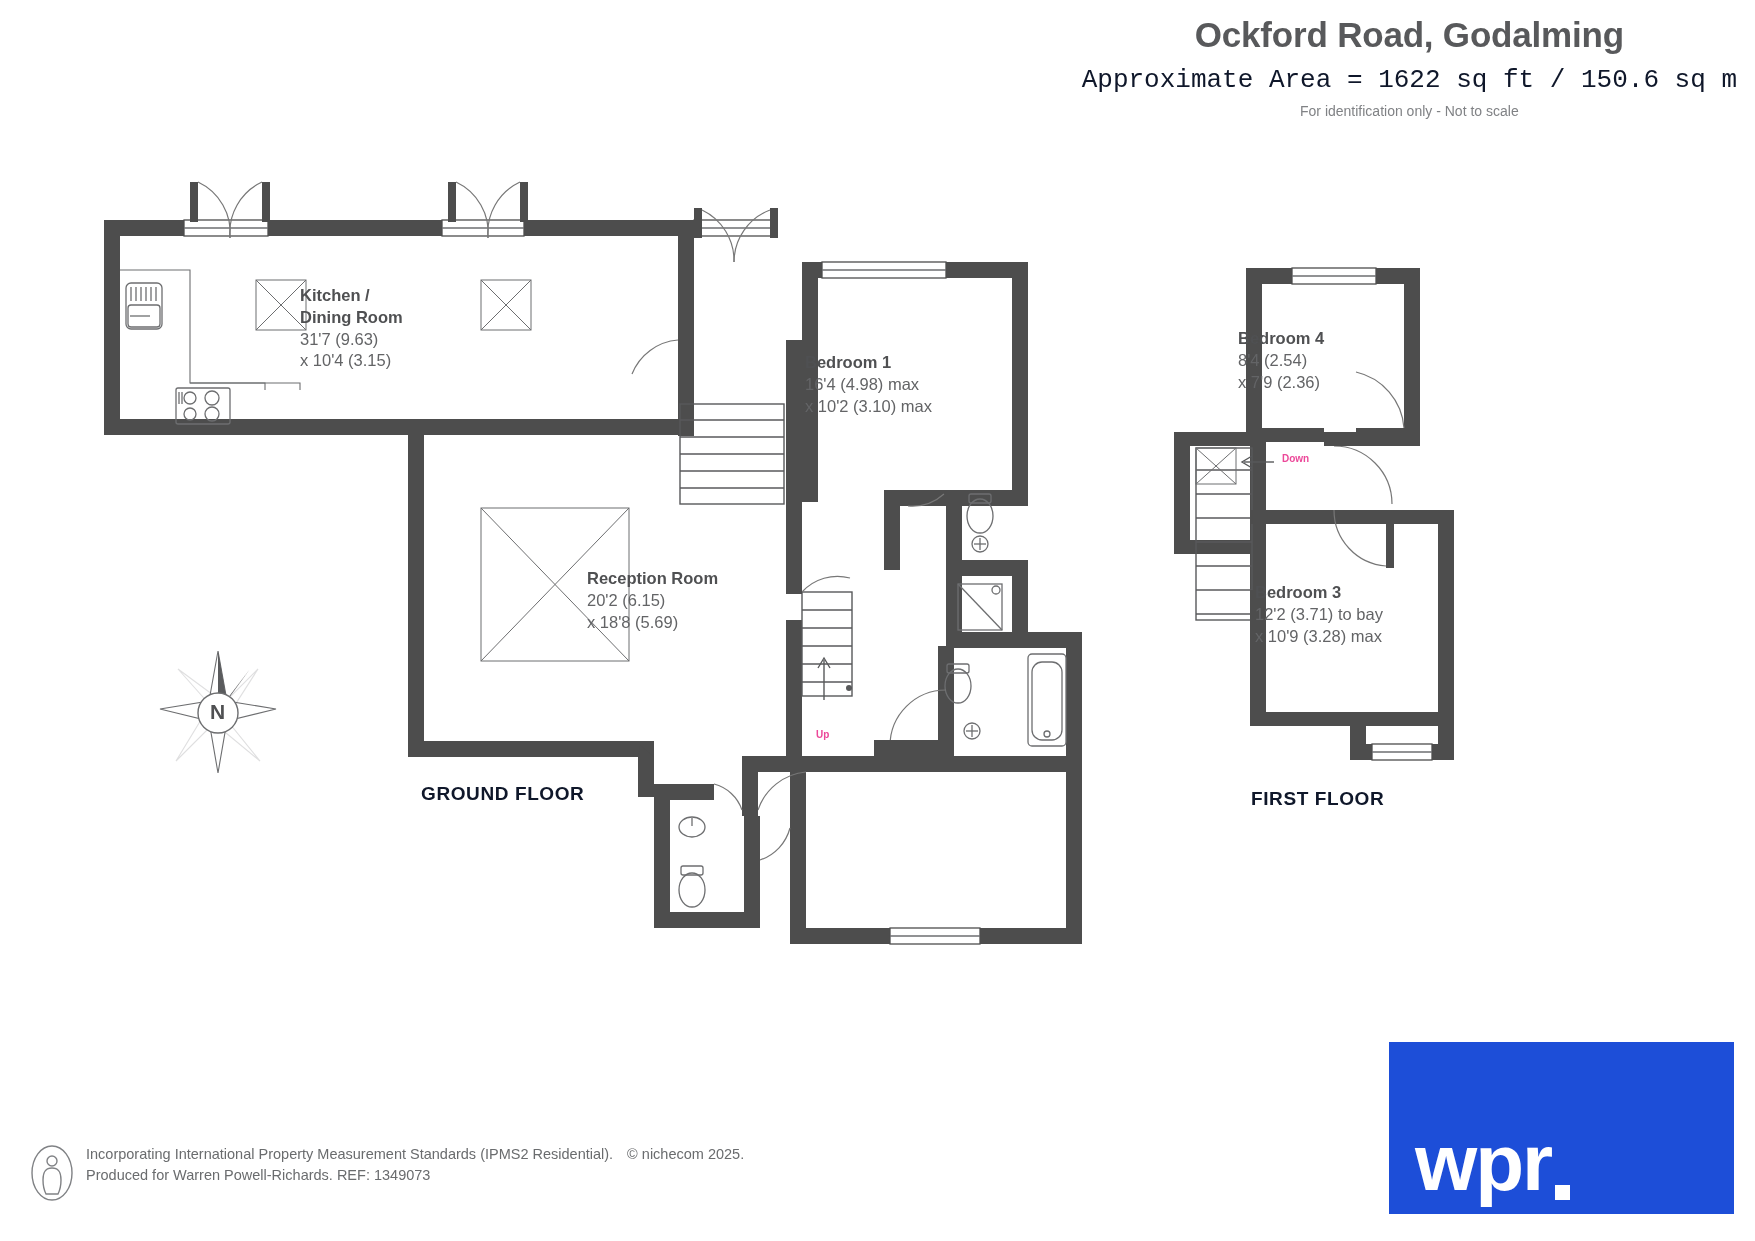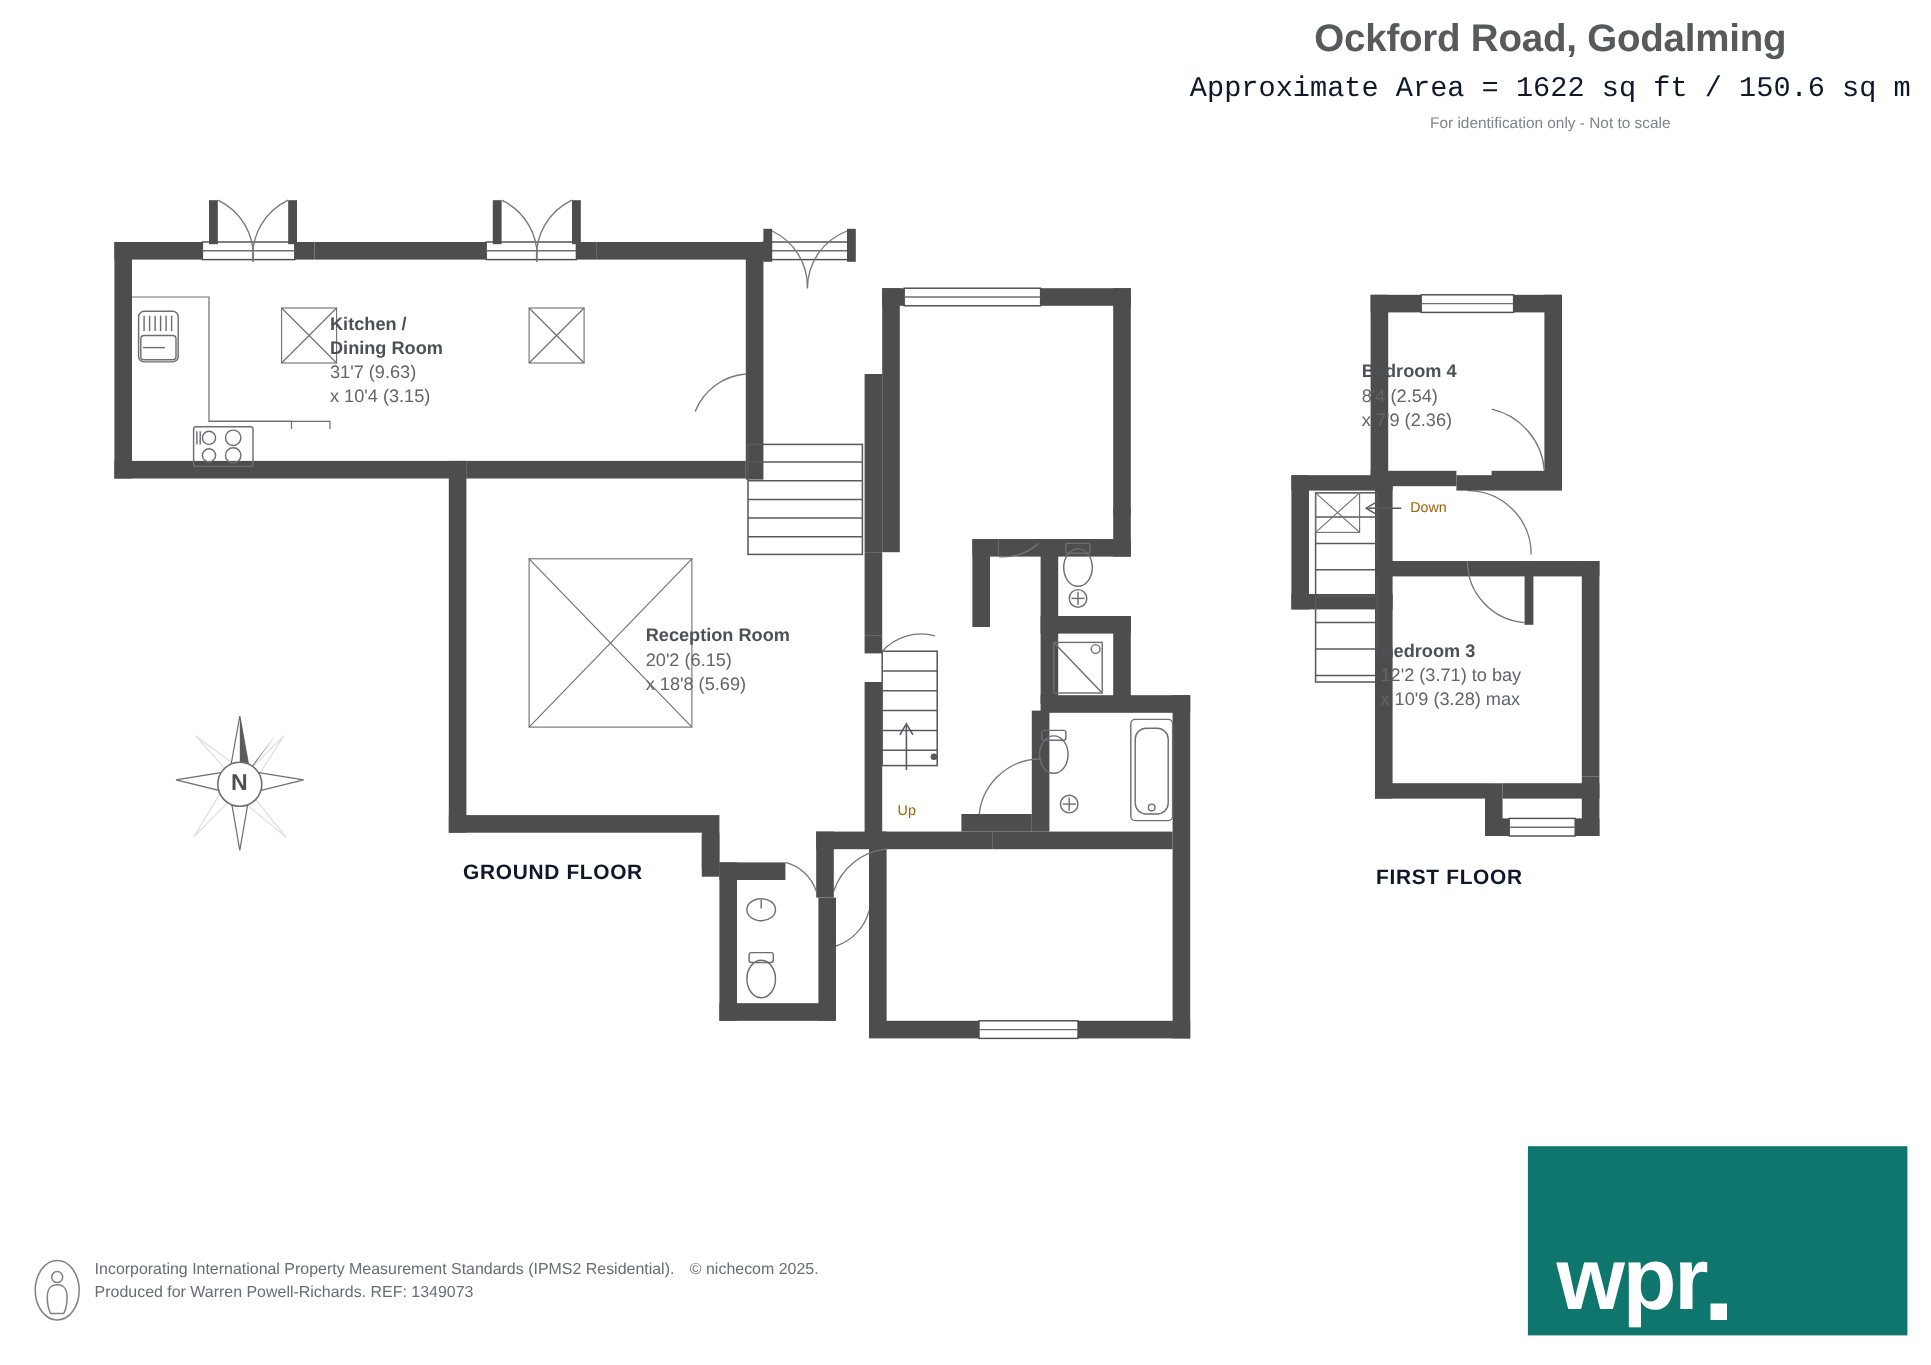--- a/index.html
+++ b/index.html
@@ -68,23 +68,23 @@
     font-size: 16.5px;
     font-weight: bold;
     color: #4f5052;
   }
   .room .rdim {
     font-size: 16.5px;
     color: #636466;
   }
   .tiny-label {
     position: absolute;
-    font-size: 13px;
-    font-weight: normal;
-    color: #a16207;
+    font-size: 10px;
+    font-weight: bold;
+    color: #ec4899;
     white-space: nowrap;
   }
 
   
   .footer {
     position: absolute;
     left: 30px;
     top: 1144px;
     display: flex;
     align-items: flex-start;
@@ -104,21 +104,21 @@
   .footer-lines .l3 { letter-spacing: 0; }
   .cpy { margin-left: 14px; text-align: right; }
 
   
   #wpr-logo {
     position: absolute;
     left: 1389px;
     top: 1042px;
     width: 345px;
     height: 172px;
-    background: #0f766e;
+    background: #1d4ed8;
     display: flex;
     align-items: flex-end;
     justify-content: flex-start;
     box-sizing: border-box;
     padding: 0 0 14px 26px;
   }
   #wpr-logo .wpr-text {
     color: #ffffff;
     font-size: 80px;
     font-weight: bold;
@@ -423,20 +423,25 @@
     <div class="rdim">31'7 (9.63)</div>
     <div class="rdim">x 10'4 (3.15)</div>
   </div>
 
   <div class="room" id="lbl-reception" style="left:587px; top:568px; width:200px;">
     <div class="rname">Reception Room</div>
     <div class="rdim">20'2 (6.15)</div>
     <div class="rdim">x 18'8 (5.69)</div>
   </div>
 
+  <div class="room" id="lbl-bed1" style="left:805px; top:352px; width:220px;">
+    <div class="rname">Bedroom 1</div>
+    <div class="rdim">16'4 (4.98) max</div>
+    <div class="rdim">x 10'2 (3.10) max</div>
+  </div>
 
 
   <div class="room" id="lbl-bed3" style="left:1255px; top:582px; width:220px;">
     <div class="rname">Bedroom 3</div>
     <div class="rdim">12'2 (3.71) to bay</div>
     <div class="rdim">x 10'9 (3.28) max</div>
   </div>
 
   <div class="room" id="lbl-bed4" style="left:1238px; top:328px; width:190px;">
     <div class="rname">Bedroom 4</div>

